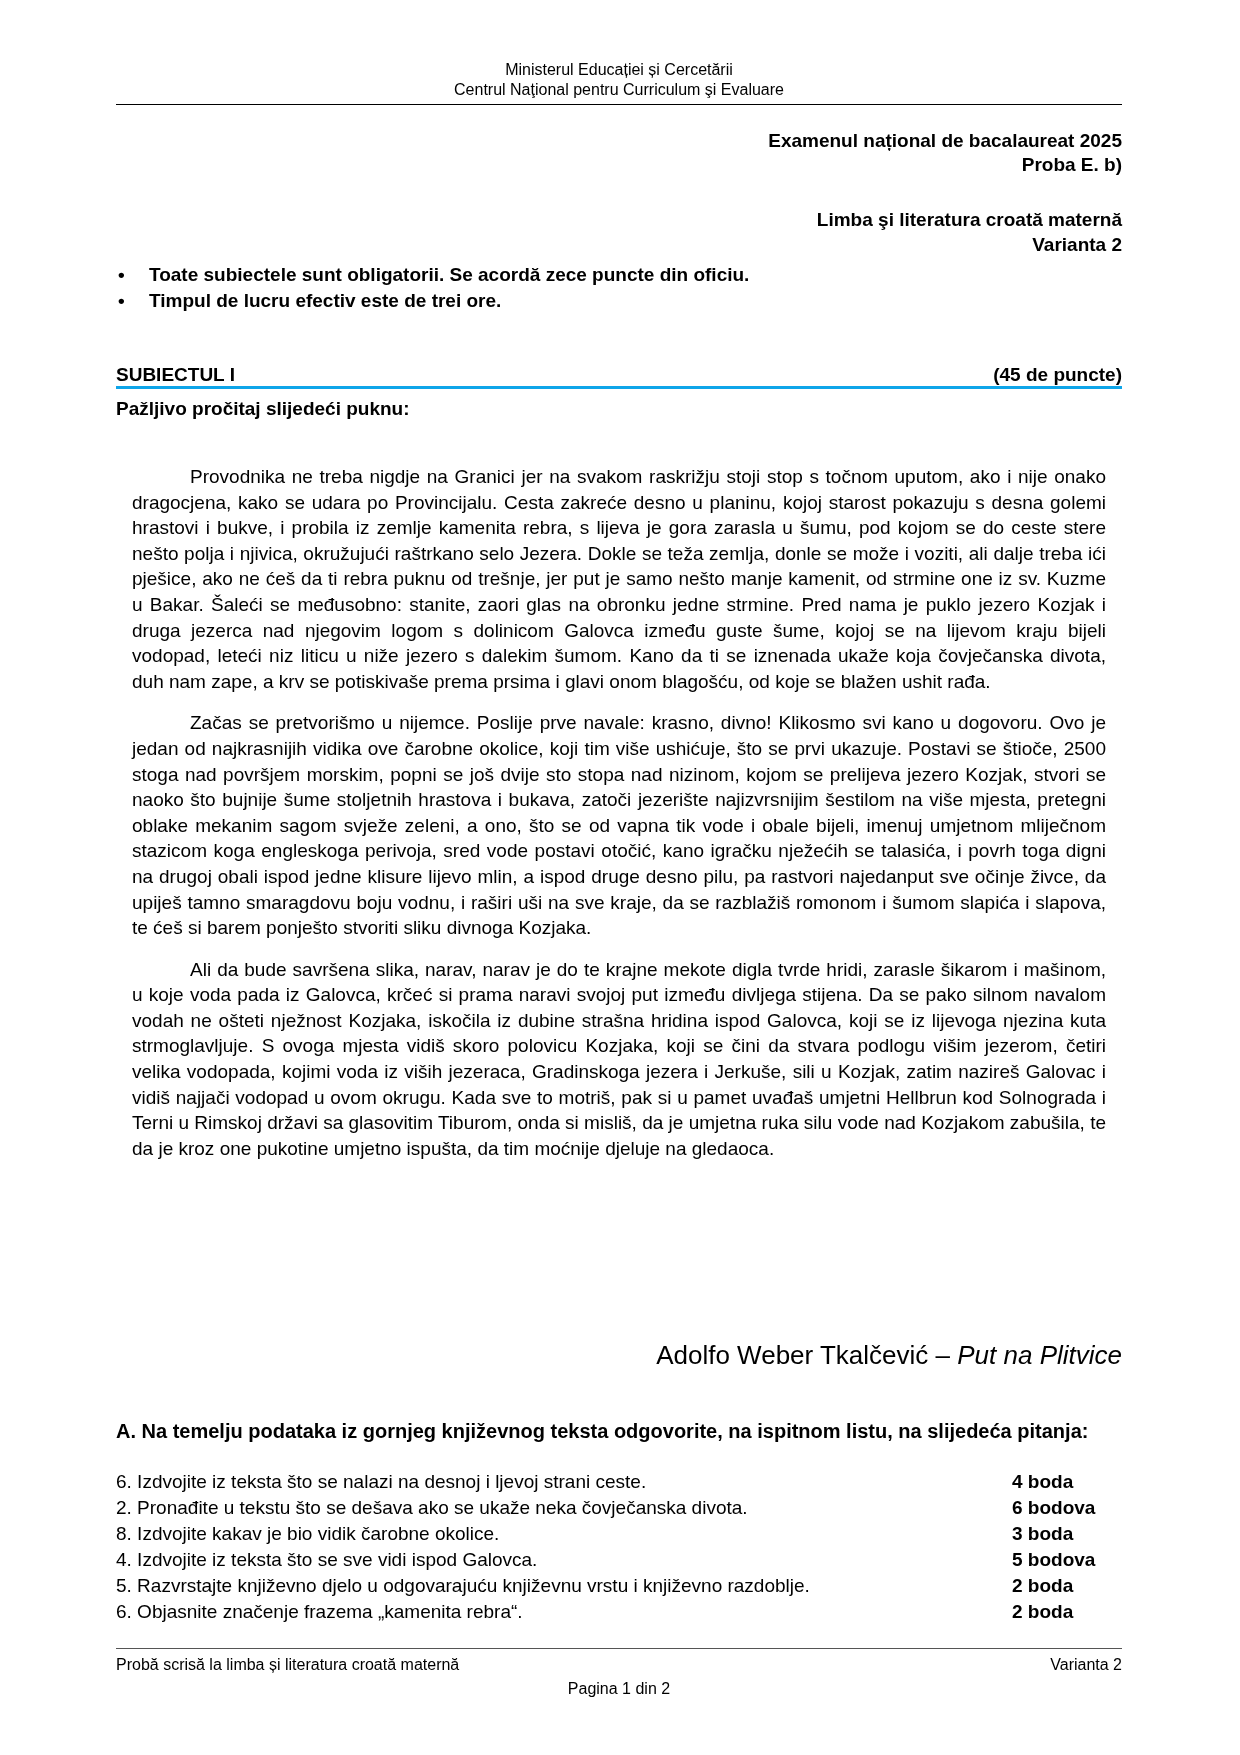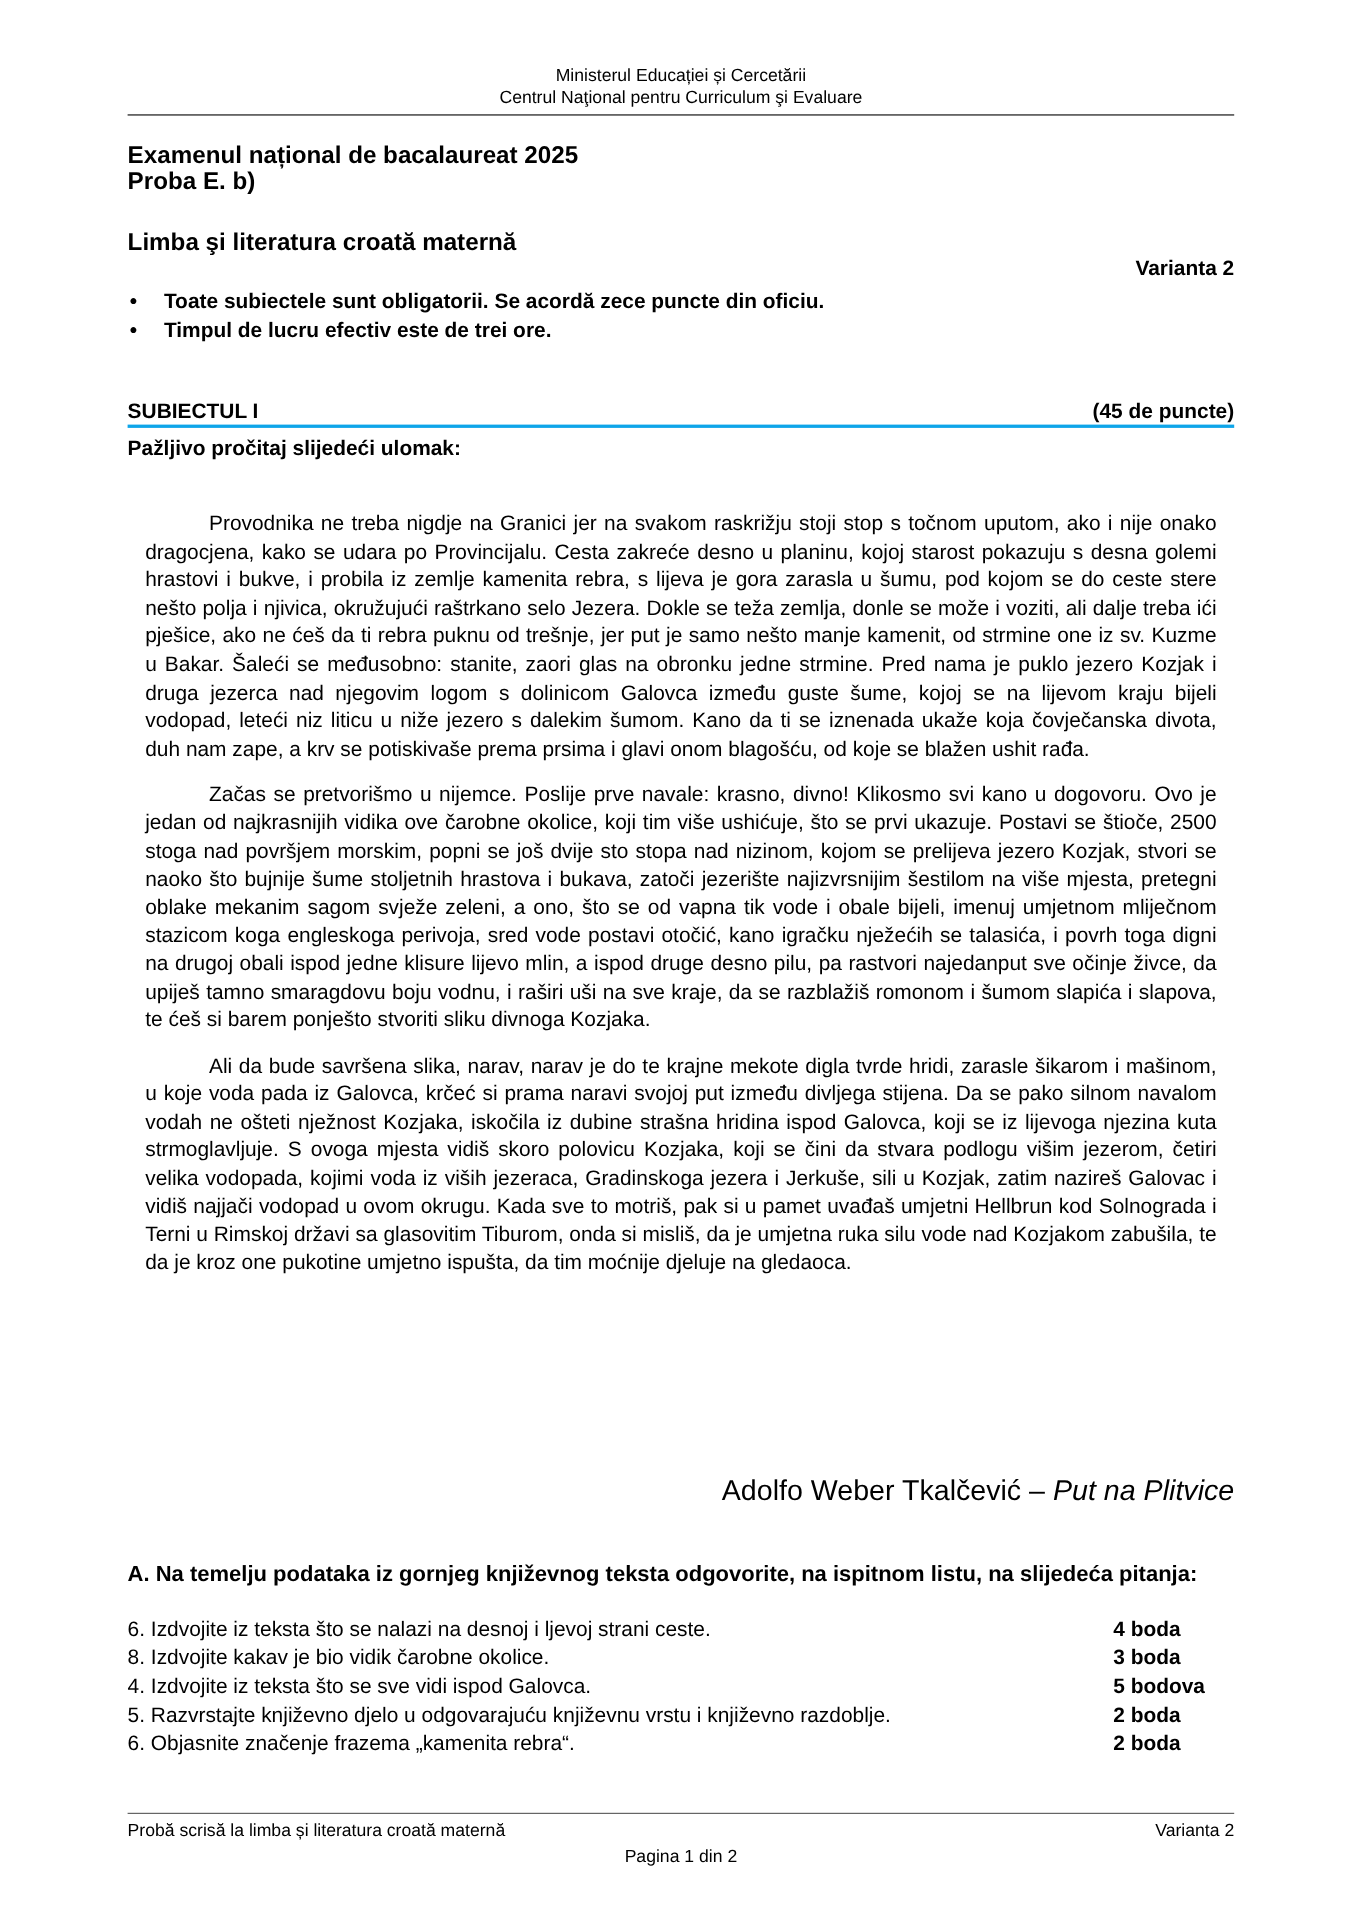--- a/index.html
+++ b/index.html
@@ -3,21 +3,21 @@
   <meta charset="utf-8">
   <style>
     html, body { margin: 0; padding: 0; background: #ffffff; }
     body { width: 1240px; height: 1755px; position: relative; overflow: hidden;
       font-family: "Liberation Sans", sans-serif; color: #000; }
     .page { position: absolute; left: 116px; top: 0; width: 1006px; }
     .hdr { position: absolute; left: 0; width: 1006px; text-align: center; font-size: 16px; line-height: 20px; }
     .hdr1 { top: 60px; }
     .hdr2 { top: 80px; }
     .rule-top { position: absolute; left: 0; top: 104px; width: 1006px; border-top: 1px solid #000; }
-    .title { position: absolute; left: 0; width: 1006px; text-align: left; font-weight: bold; font-size: 22px; line-height: 22px; }
+    .title { position: absolute; left: 0; width: 1006px; text-align: right; font-weight: bold; font-size: 19px; line-height: 22px; }
     .t1 { top: 130px; }
     .t2 { top: 154px; }
     .t3 { top: 209px; }
     .variant { position: absolute; right: 0; top: 234px; font-weight: bold; font-size: 19px; }
     .bullets { position: absolute; left: 0; top: 262px; margin: 0; padding: 0; list-style: none; }
     .bullets li { font-weight: bold; font-size: 19px; line-height: 26px; position: relative; padding-left: 33px; }
     .bullets li .dot { position: absolute; left: 2px; top: 0; }
     .subj { position: absolute; left: 0; top: 364px; width: 1006px; font-weight: bold; font-size: 19px;
       border-bottom: 3px solid #0ea5e9; line-height: 22px; display: flex; justify-content: space-between; }
     .subj span { text-decoration: none; }
@@ -58,37 +58,41 @@
     <li>
       <span class="dot">•</span>
       <span>Timpul de lucru efectiv este de trei ore.</span>
     </li>
   </ul>
 
   <div class="subj">
     <span>SUBIECTUL I</span>
     <span>(45 de puncte)</span>
   </div>
-  <div class="instr">Pažljivo pročitaj slijedeći ulomak:</div>
+  <div class="instr">Pažljivo pročitaj slijedeći puknu:</div>
 
   <div class="passage">
     <p>Provodnika ne treba nigdje na Granici jer na svakom raskrižju stoji stop s točnom uputom, ako i nije onako dragocjena, kako se udara po Provincijalu. Cesta zakreće desno u planinu, kojoj starost pokazuju s desna golemi hrastovi i bukve, i probila iz zemlje kamenita rebra, s lijeva je gora zarasla u šumu, pod kojom se do ceste stere nešto polja i njivica, okružujući raštrkano selo Jezera. Dokle se teža zemlja, donle se može i voziti, ali dalje treba ići pješice, ako ne ćeš da ti rebra puknu od trešnje, jer put je samo nešto manje kamenit, od strmine one iz sv. Kuzme u Bakar. Šaleći se međusobno: stanite, zaori glas na obronku jedne strmine. Pred nama je puklo jezero Kozjak i druga jezerca nad njegovim logom s dolinicom Galovca između guste šume, kojoj se na lijevom kraju bijeli vodopad, leteći niz liticu u niže jezero s dalekim šumom. Kano da ti se iznenada ukaže koja čovječanska divota, duh nam zape, a krv se potiskivaše prema prsima i glavi onom blagošću, od koje se blažen ushit rađa.</p>
     <p>Začas se pretvorišmo u nijemce. Poslije prve navale: krasno, divno! Klikosmo svi kano u dogovoru. Ovo je jedan od najkrasnijih vidika ove čarobne okolice, koji tim više ushićuje, što se prvi ukazuje. Postavi se štioče, 2500 stoga nad površjem morskim, popni se još dvije sto stopa nad nizinom, kojom se prelijeva jezero Kozjak, stvori se naoko što bujnije šume stoljetnih hrastova i bukava, zatoči jezerište najizvrsnijim šestilom na više mjesta, pretegni oblake mekanim sagom svježe zeleni, a ono, što se od vapna tik vode i obale bijeli, imenuj umjetnom mliječnom stazicom koga engleskoga perivoja, sred vode postavi otočić, kano igračku nježećih se talasića, i povrh toga digni na drugoj obali ispod jedne klisure lijevo mlin, a ispod druge desno pilu, pa rastvori najedanput sve očinje živce, da upiješ tamno smaragdovu boju vodnu, i raširi uši na sve kraje, da se razblažiš romonom i šumom slapića i slapova, te ćeš si barem ponješto stvoriti sliku divnoga Kozjaka.</p>
     <p>Ali da bude savršena slika, narav, narav je do te krajne mekote digla tvrde hridi, zarasle šikarom i mašinom, u koje voda pada iz Galovca, krčeć si prama naravi svojoj put između divljega stijena. Da se pako silnom navalom vodah ne ošteti nježnost Kozjaka, iskočila iz dubine strašna hridina ispod Galovca, koji se iz lijevoga njezina kuta strmoglavljuje. S ovoga mjesta vidiš skoro polovicu Kozjaka, koji se čini da stvara podlogu višim jezerom, četiri velika vodopada, kojimi voda iz viših jezeraca, Gradinskoga jezera i Jerkuše, sili u Kozjak, zatim nazireš Galovac i vidiš najjači vodopad u ovom okrugu. Kada sve to motriš, pak si u pamet uvađaš umjetni Hellbrun kod Solnograda i Terni u Rimskoj državi sa glasovitim Tiburom, onda si misliš, da je umjetna ruka silu vode nad Kozjakom zabušila, te da je kroz one pukotine umjetno ispušta, da tim moćnije djeluje na gledaoca.</p>
   </div>
 
   <div class="author">
     <span>Adolfo Weber Tkalčević</span><span> – </span><i>Put na Plitvice</i>
   </div>
 
   <div class="qhead">A. Na temelju podataka iz gornjeg književnog teksta odgovorite, na ispitnom listu, na slijedeća pitanja:</div>
   <div class="qlist">
     <div class="qrow">
       <span class="qtext">6. Izdvojite iz teksta što se nalazi na desnoj i ljevoj strani ceste.</span>
       <span class="qpts">4 boda</span>
+    </div>
+    <div class="qrow">
+      <span class="qtext">2. Pronađite u tekstu što se dešava ako se ukaže neka čovječanska divota.</span>
+      <span class="qpts">6 bodova</span>
     </div>
     <div class="qrow">
       <span class="qtext">8. Izdvojite kakav je bio vidik čarobne okolice.</span>
       <span class="qpts">3 boda</span>
     </div>
     <div class="qrow">
       <span class="qtext">4. Izdvojite iz teksta što se sve vidi ispod Galovca.</span>
       <span class="qpts">5 bodova</span>
     </div>
     <div class="qrow">

